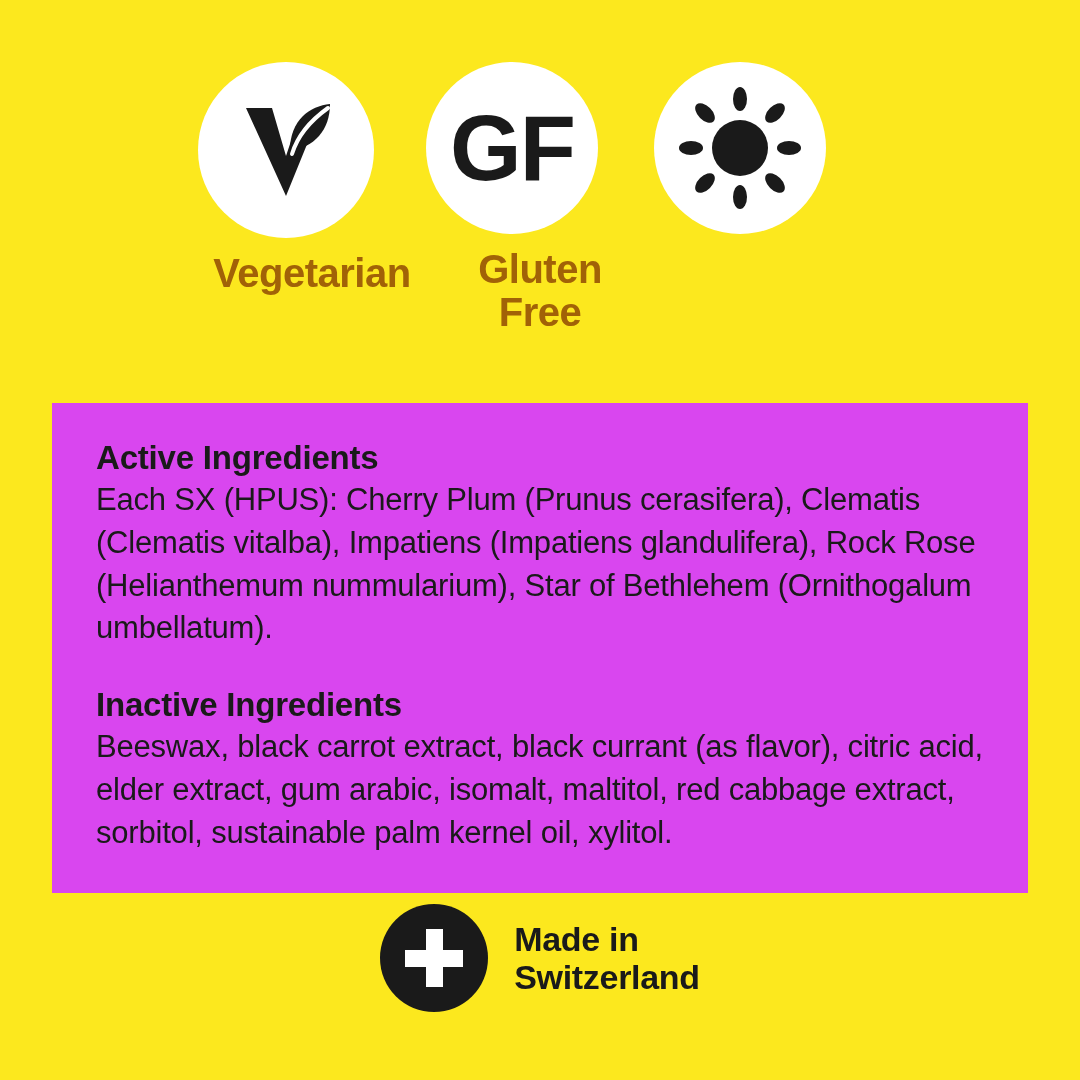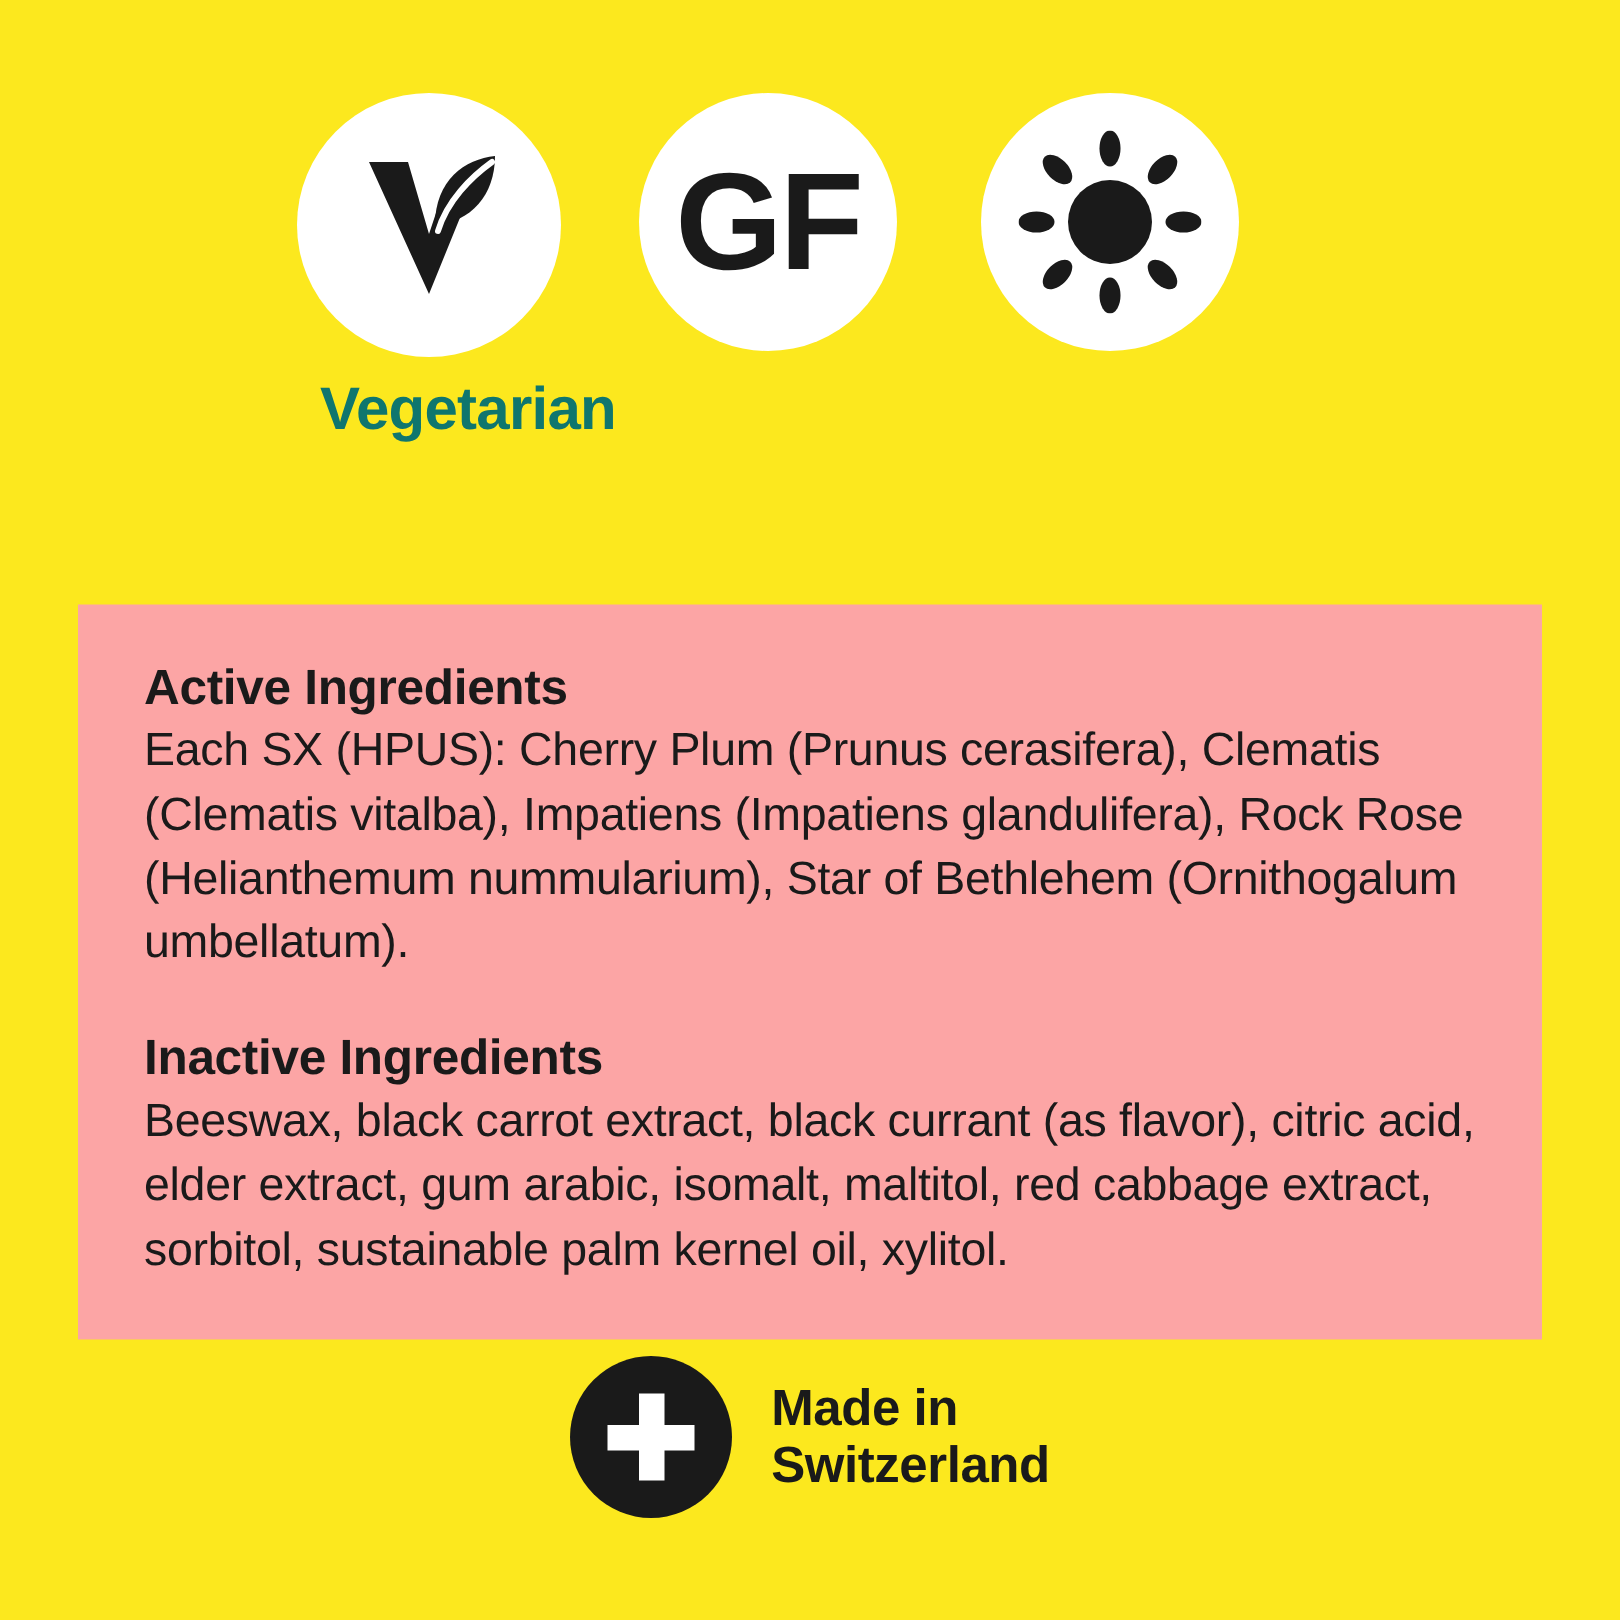--- a/index.html
+++ b/index.html
@@ -37,21 +37,21 @@
     background: #FFFFFF;
     display: flex;
     align-items: center;
     justify-content: center;
     box-sizing: border-box;
   }
   .badge-label {
     margin-top: 14px;
     text-align: center;
     font-weight: bold;
-    color: #0f766e;
+    color: #a16207;
     font-size: 40px;
     line-height: 1.08;
     letter-spacing: -0.5px;
     white-space: pre-line;
   }
   .badge-1 .badge-circle { width: 176px; height: 176px; }
   .badge-4 .badge-label { font-size: 39px; }
 
   .gf-text {
     font-weight: bold;
@@ -61,21 +61,21 @@
     line-height: 1;
   }
 
   
   .panel {
     position: absolute;
     left: 52px;
     top: 403px;
     width: 976px;
     height: 490px;
-    background: #fca5a5;
+    background: #d946ef;
     box-sizing: border-box;
     padding: 36px 44px 20px 44px;
   }
   .panel h2 {
     margin: 0 0 2px 0;
     font-size: 33px;
     font-weight: bold;
     color: #1A1A1A;
     letter-spacing: -0.2px;
   }
@@ -154,20 +154,22 @@
         <path d="M66 64 C72 44 88 28 102 18" stroke="#FFFFFF" stroke-width="4" fill="none" stroke-linecap="round"></path>
       </svg>
     </div>
     <div class="badge-label">Vegetarian</div>
   </div>
 
   <div class="badge badge-2">
     <div class="badge-circle">
       <span class="gf-text">GF</span>
     </div>
+    <div class="badge-label">Gluten
+Free</div>
   </div>
 
 
   <div class="badge badge-4">
     <div class="badge-circle">
       <svg width="122" height="122" viewBox="0 0 122 122">
         <circle cx="61" cy="61" r="28" fill="#1A1A1A"></circle>
         <g fill="#1A1A1A">
           <ellipse cx="61" cy="12" rx="7" ry="12"></ellipse>
           <ellipse cx="61" cy="110" rx="7" ry="12"></ellipse>

